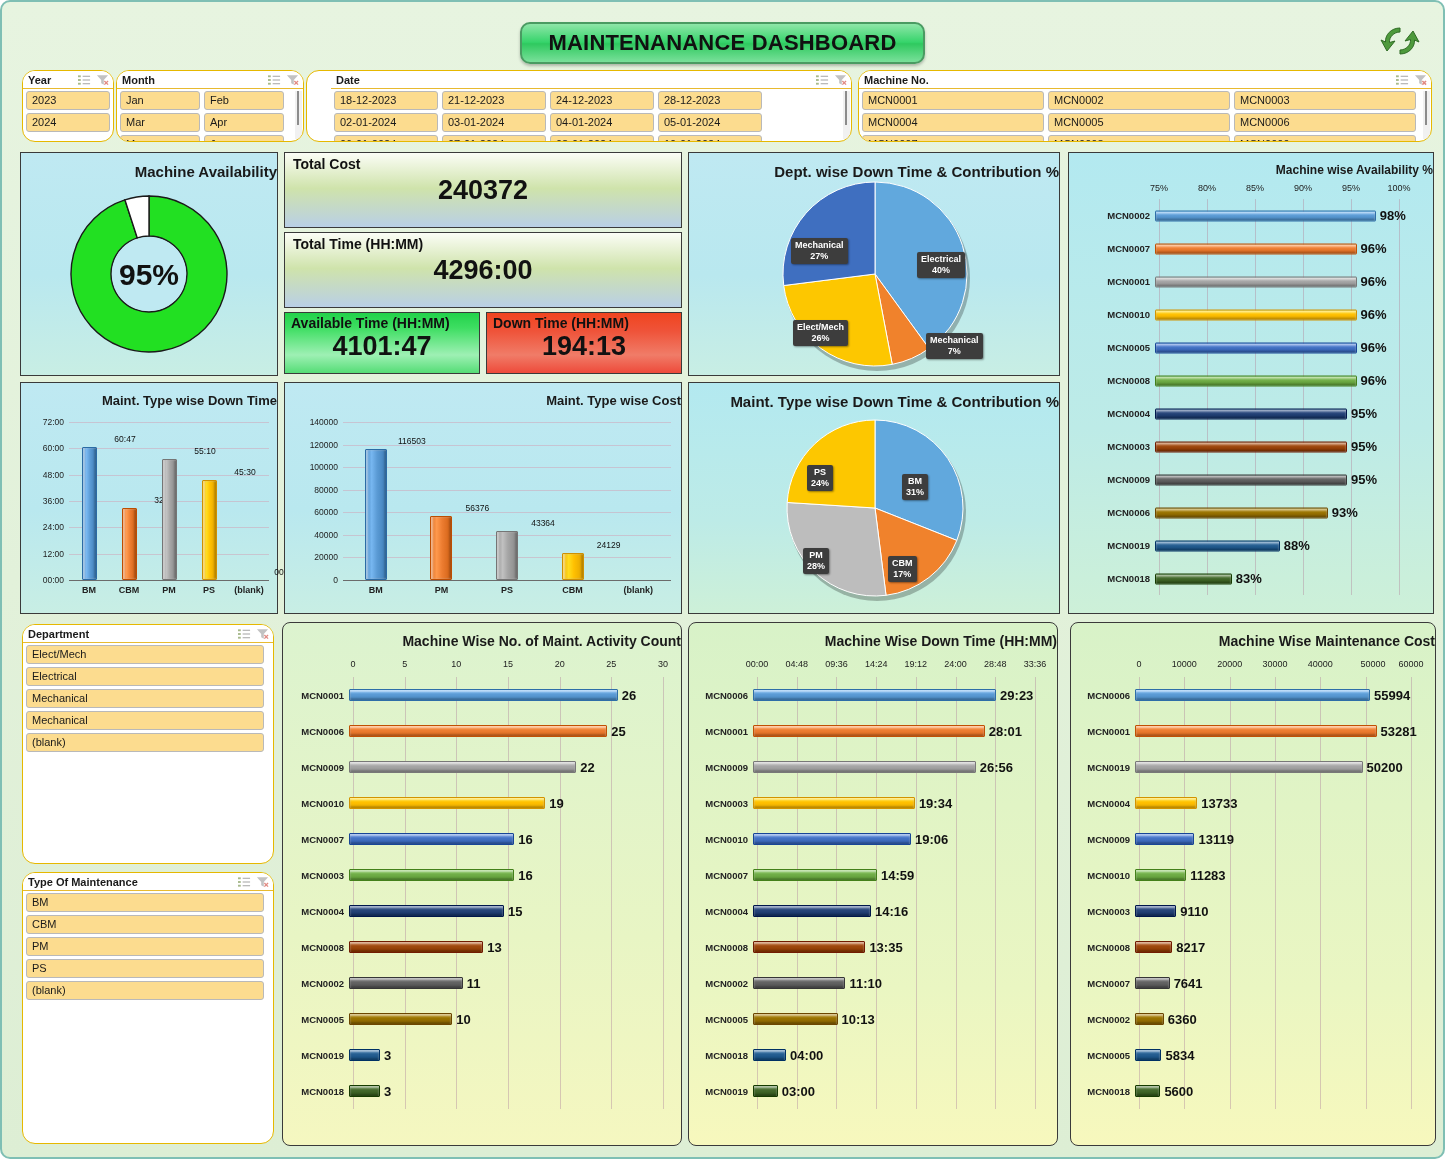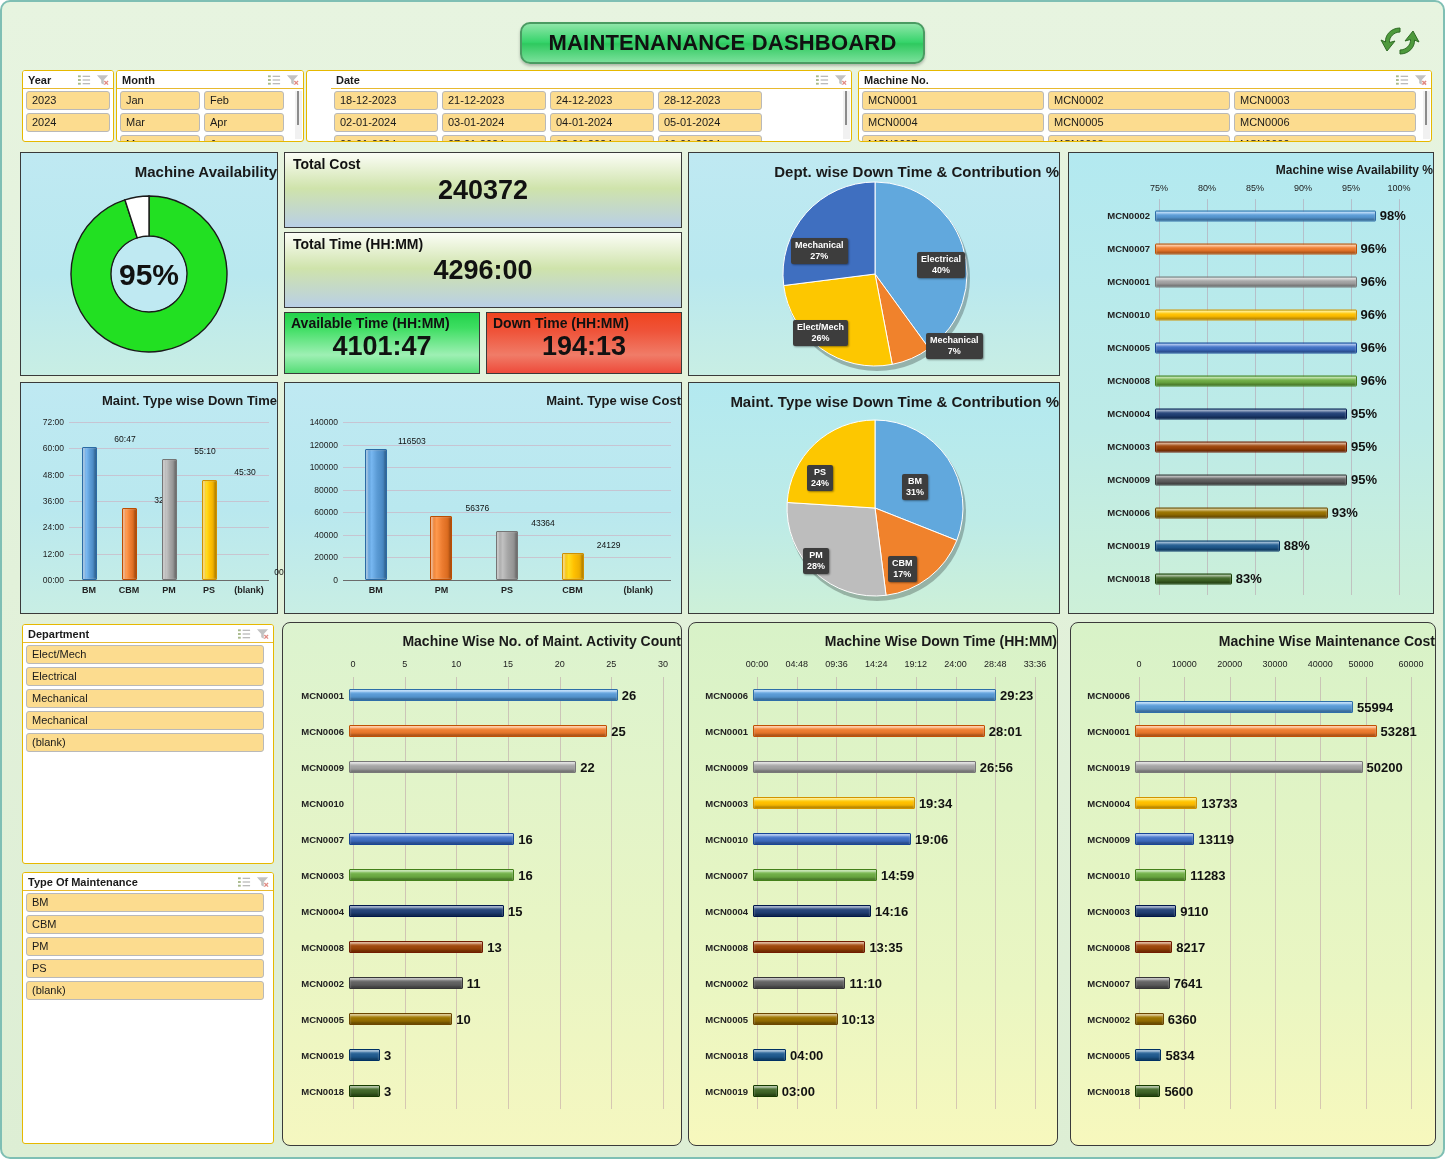--- a/index.html
+++ b/index.html
@@ -33,21 +33,21 @@
   }
   .refresh-icon {
     position: absolute; top: 18px; right: 22px;
     width: 42px; height: 42px;
   }
   
   .slicer {
     position: absolute;
     background: #fff;
     border: 1px solid #e6b800;
-    border-radius: 3px;
+    border-radius: 13px;
     overflow: hidden;
   }
   .slicer-head {
     display: flex; align-items: center;
     padding: 2px 4px 1px 5px;
     font-size: 11px; font-weight: bold; color: #1a1a1a;
     border-bottom: 1.5px solid #e8ba2f;
     background: #fff;
     height: 18px;
   }
@@ -737,20 +737,25 @@
           <div class="hbar-row" style="position:absolute;top:72px;height:36px;width:400px;">
       <div class="hbar-label" style="width:66px;">MCN0009</div>
       <div class="hbar-track" style="position:relative;height:36px;">
         <div class="hbar-fill" style="position:absolute;top:50%;transform:translateY(-50%);width:227.33333333333331px;height:12px;background:linear-gradient(180deg,#c3c3c3 0%,#a5a5a5 45%,#939393 100%);border:1px solid #787878;">
           <span class="hbar-val">22</span>
         </div>
       </div>
     </div>
           <div class="hbar-row" style="position:absolute;top:108px;height:36px;width:400px;">
       <div class="hbar-label" style="width:66px;">MCN0010</div>
+      <div class="hbar-track" style="position:relative;height:36px;">
+        <div class="hbar-fill" style="position:absolute;top:50%;transform:translateY(-50%);width:196.33333333333331px;height:12px;background:linear-gradient(180deg,#ffde1e 0%,#ffc000 45%,#edae00 100%);border:1px solid #d29300;">
+          <span class="hbar-val">19</span>
+        </div>
+      </div>
     </div>
           <div class="hbar-row" style="position:absolute;top:144px;height:36px;width:400px;">
       <div class="hbar-label" style="width:66px;">MCN0007</div>
       <div class="hbar-track" style="position:relative;height:36px;">
         <div class="hbar-fill" style="position:absolute;top:50%;transform:translateY(-50%);width:165.33333333333334px;height:12px;background:linear-gradient(180deg,#6290e2 0%,#4472c4 45%,#3260b2 100%);border:1px solid #174597;">
           <span class="hbar-val">16</span>
         </div>
       </div>
     </div>
           <div class="hbar-row" style="position:absolute;top:180px;height:36px;width:400px;">
@@ -939,37 +944,37 @@
 
   <div class="panel bg-green2" id="panel-machine-cost">
     <div class="panel-title">Machine Wise Maintenance Cost</div>
     <div id="chart-mcost" class="hbar-chart" style="margin-top: 8px;">
         <div class="hbar-axis" style="width:366px;position:relative;height:20px;">
           <div class="hbar-tick" style="left:68px;top:2px;">0</div>
           <div class="hbar-tick" style="left:113.33333333333333px;top:2px;">10000</div>
           <div class="hbar-tick" style="left:158.66666666666666px;top:2px;">20000</div>
           <div class="hbar-tick" style="left:204px;top:2px;">30000</div>
           <div class="hbar-tick" style="left:249.33333333333331px;top:2px;">40000</div>
-          <div class="hbar-tick" style="left:290px;top:2px;">50000</div>
+          <div class="hbar-tick" style="left:302px;top:2px;">50000</div>
           <div class="hbar-tick" style="left:340px;top:2px;">60000</div>
         </div>
         <div class="hbar-rows" style="width:366px;position:relative;height:432px;">
           <div class="grid-lines">
             <div class="grid-line" style="left:68px;"></div>
             <div class="grid-line" style="left:113.33333333333333px;"></div>
             <div class="grid-line" style="left:158.66666666666666px;"></div>
             <div class="grid-line" style="left:204px;"></div>
             <div class="grid-line" style="left:249.33333333333331px;"></div>
             <div class="grid-line" style="left:294.6666666666667px;"></div>
             <div class="grid-line" style="left:340px;"></div>
           </div>
           <div class="hbar-row" style="position:absolute;top:0px;height:36px;width:366px;">
       <div class="hbar-label" style="width:64px;">MCN0006</div>
       <div class="hbar-track" style="position:relative;height:36px;">
-        <div class="hbar-fill" style="position:absolute;top:50%;transform:translateY(-50%);width:218px;height:12px;background:linear-gradient(180deg,#79b9f3 0%,#5b9bd5 45%,#4989c3 100%);border:1px solid #2e6ea8;margin-top:12px;">
+        <div class="hbar-fill" style="position:absolute;top:50%;transform:translateY(-50%);width:235px;height:12px;background:linear-gradient(180deg,#79b9f3 0%,#5b9bd5 45%,#4989c3 100%);border:1px solid #2e6ea8;">
           <span class="hbar-val">55994</span>
         </div>
       </div>
     </div>
           <div class="hbar-row" style="position:absolute;top:36px;height:36px;width:366px;">
       <div class="hbar-label" style="width:64px;">MCN0001</div>
       <div class="hbar-track" style="position:relative;height:36px;">
         <div class="hbar-fill" style="position:absolute;top:50%;transform:translateY(-50%);width:241.54053333333334px;height:12px;background:linear-gradient(180deg,#ff9b4f 0%,#ed7d31 45%,#db6b1f 100%);border:1px solid #c05004;">
           <span class="hbar-val">53281</span>
         </div>

